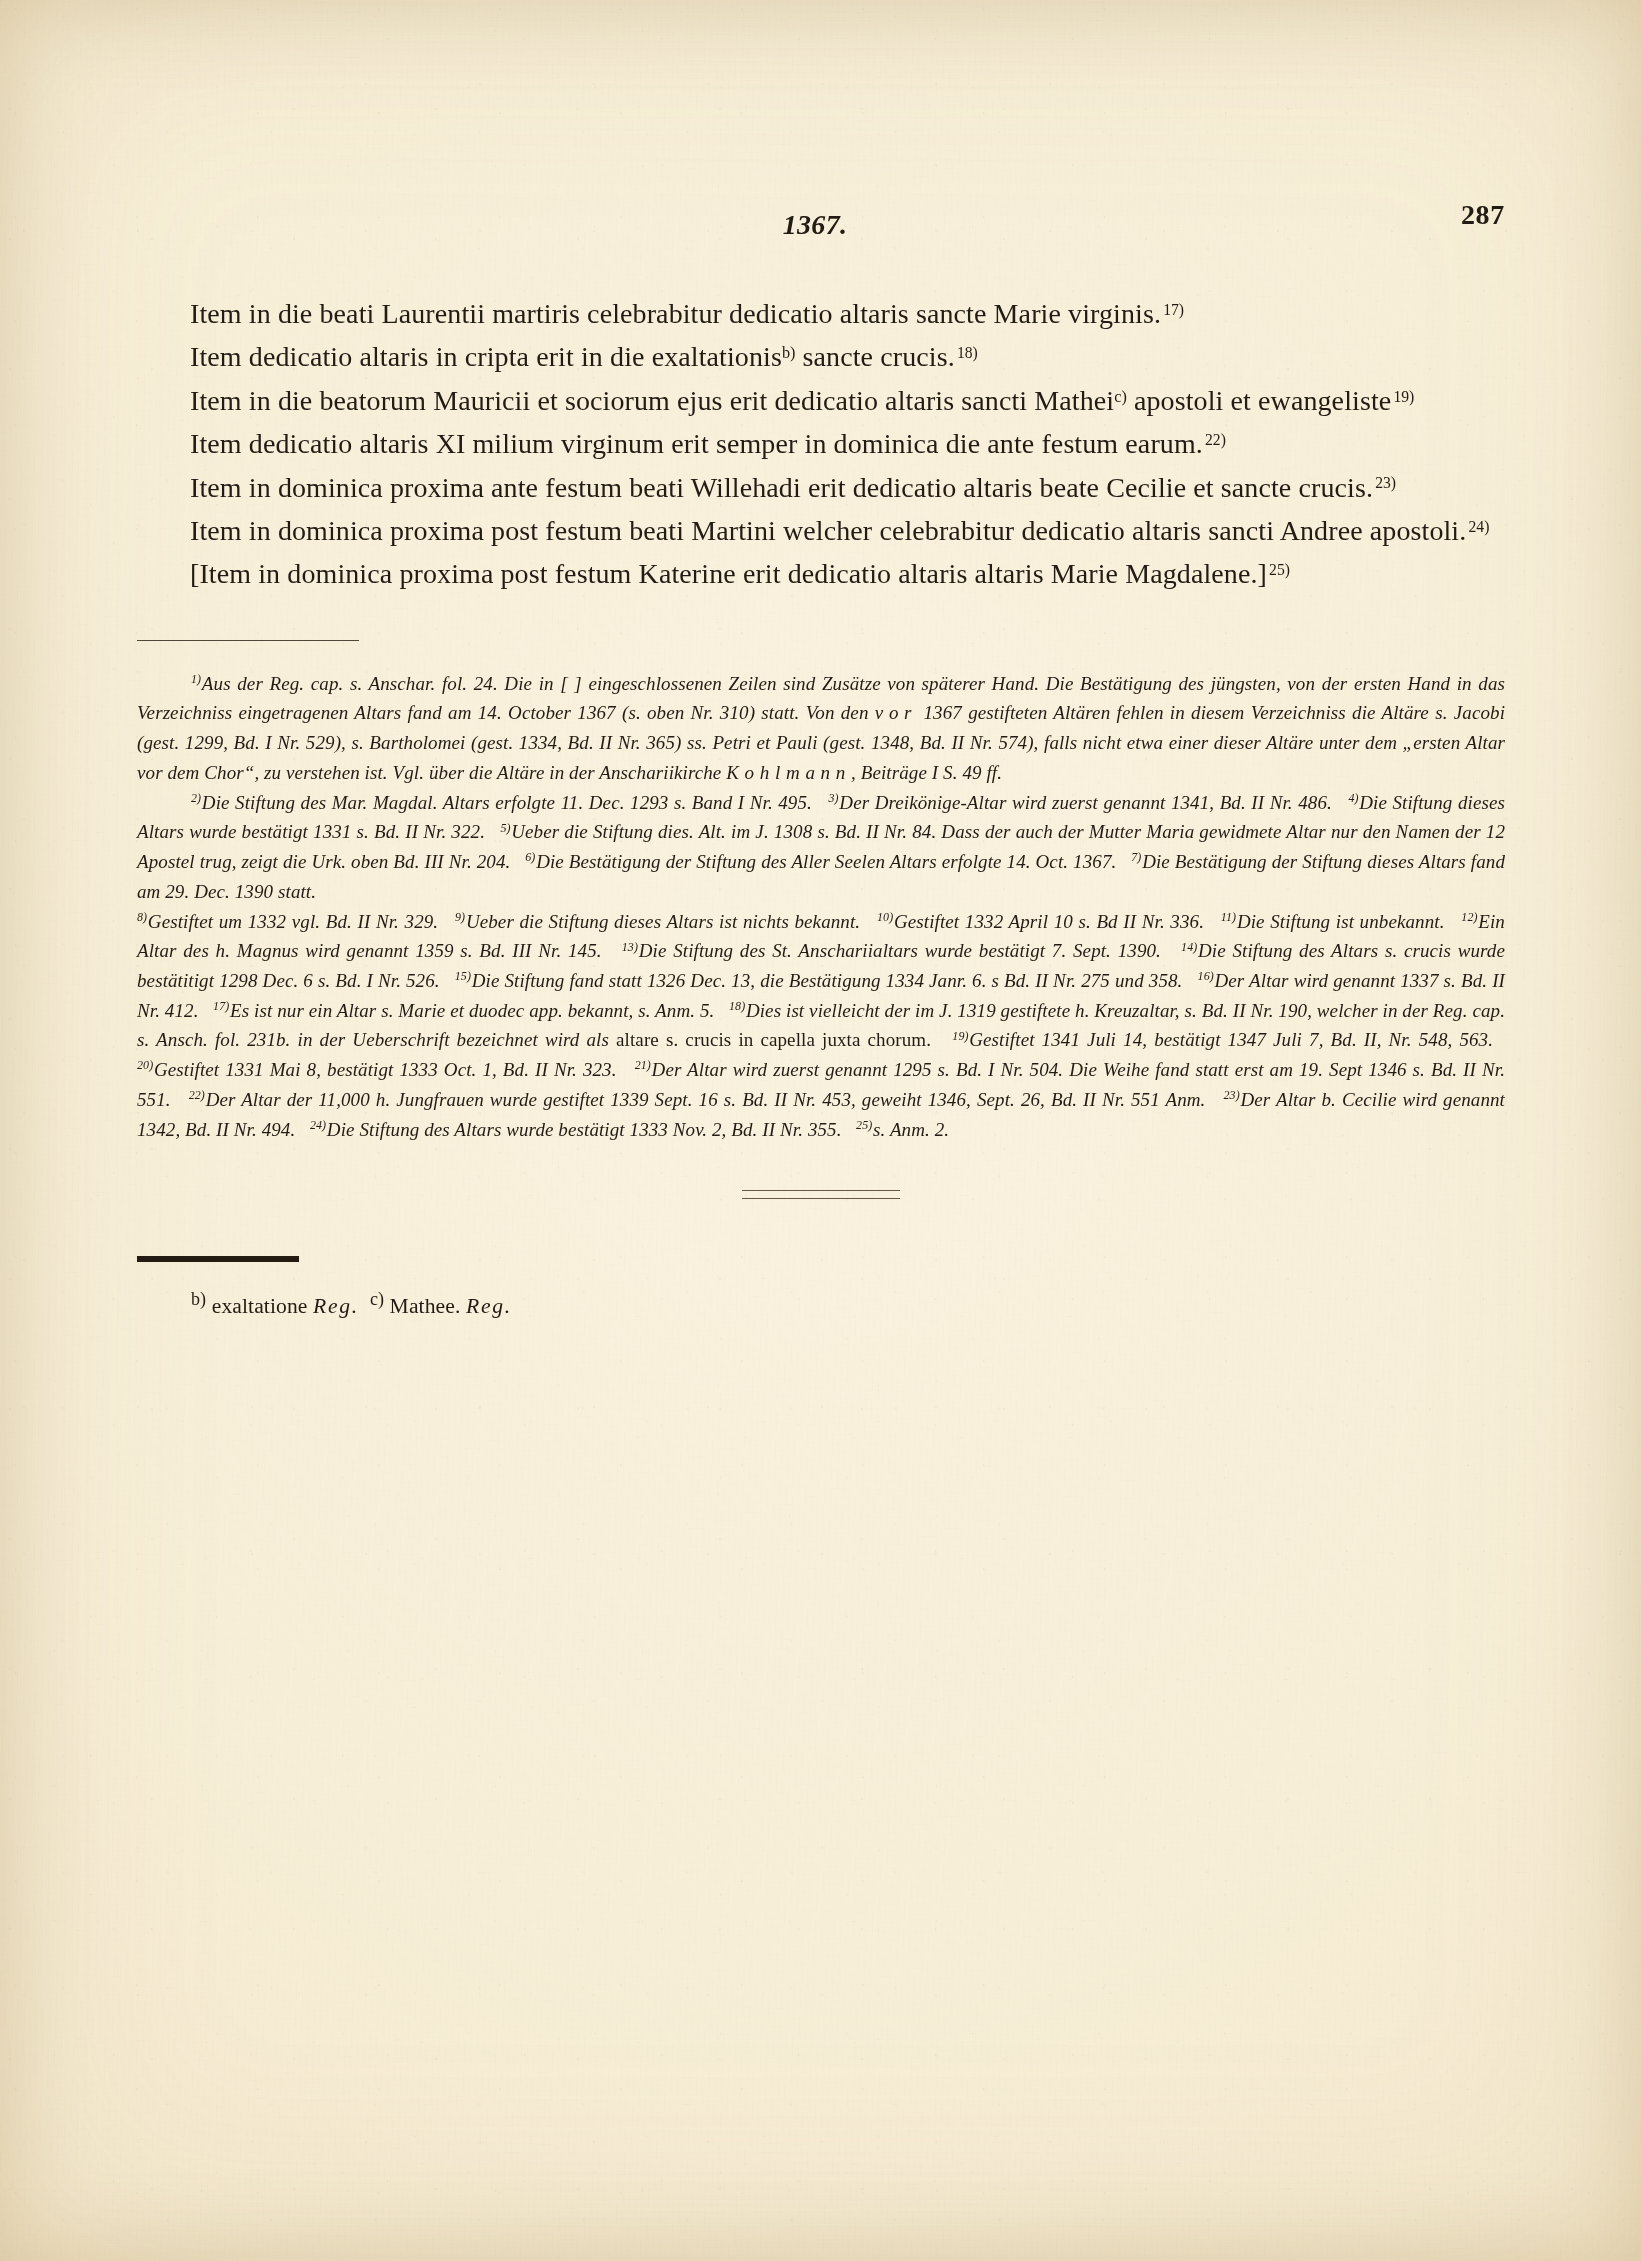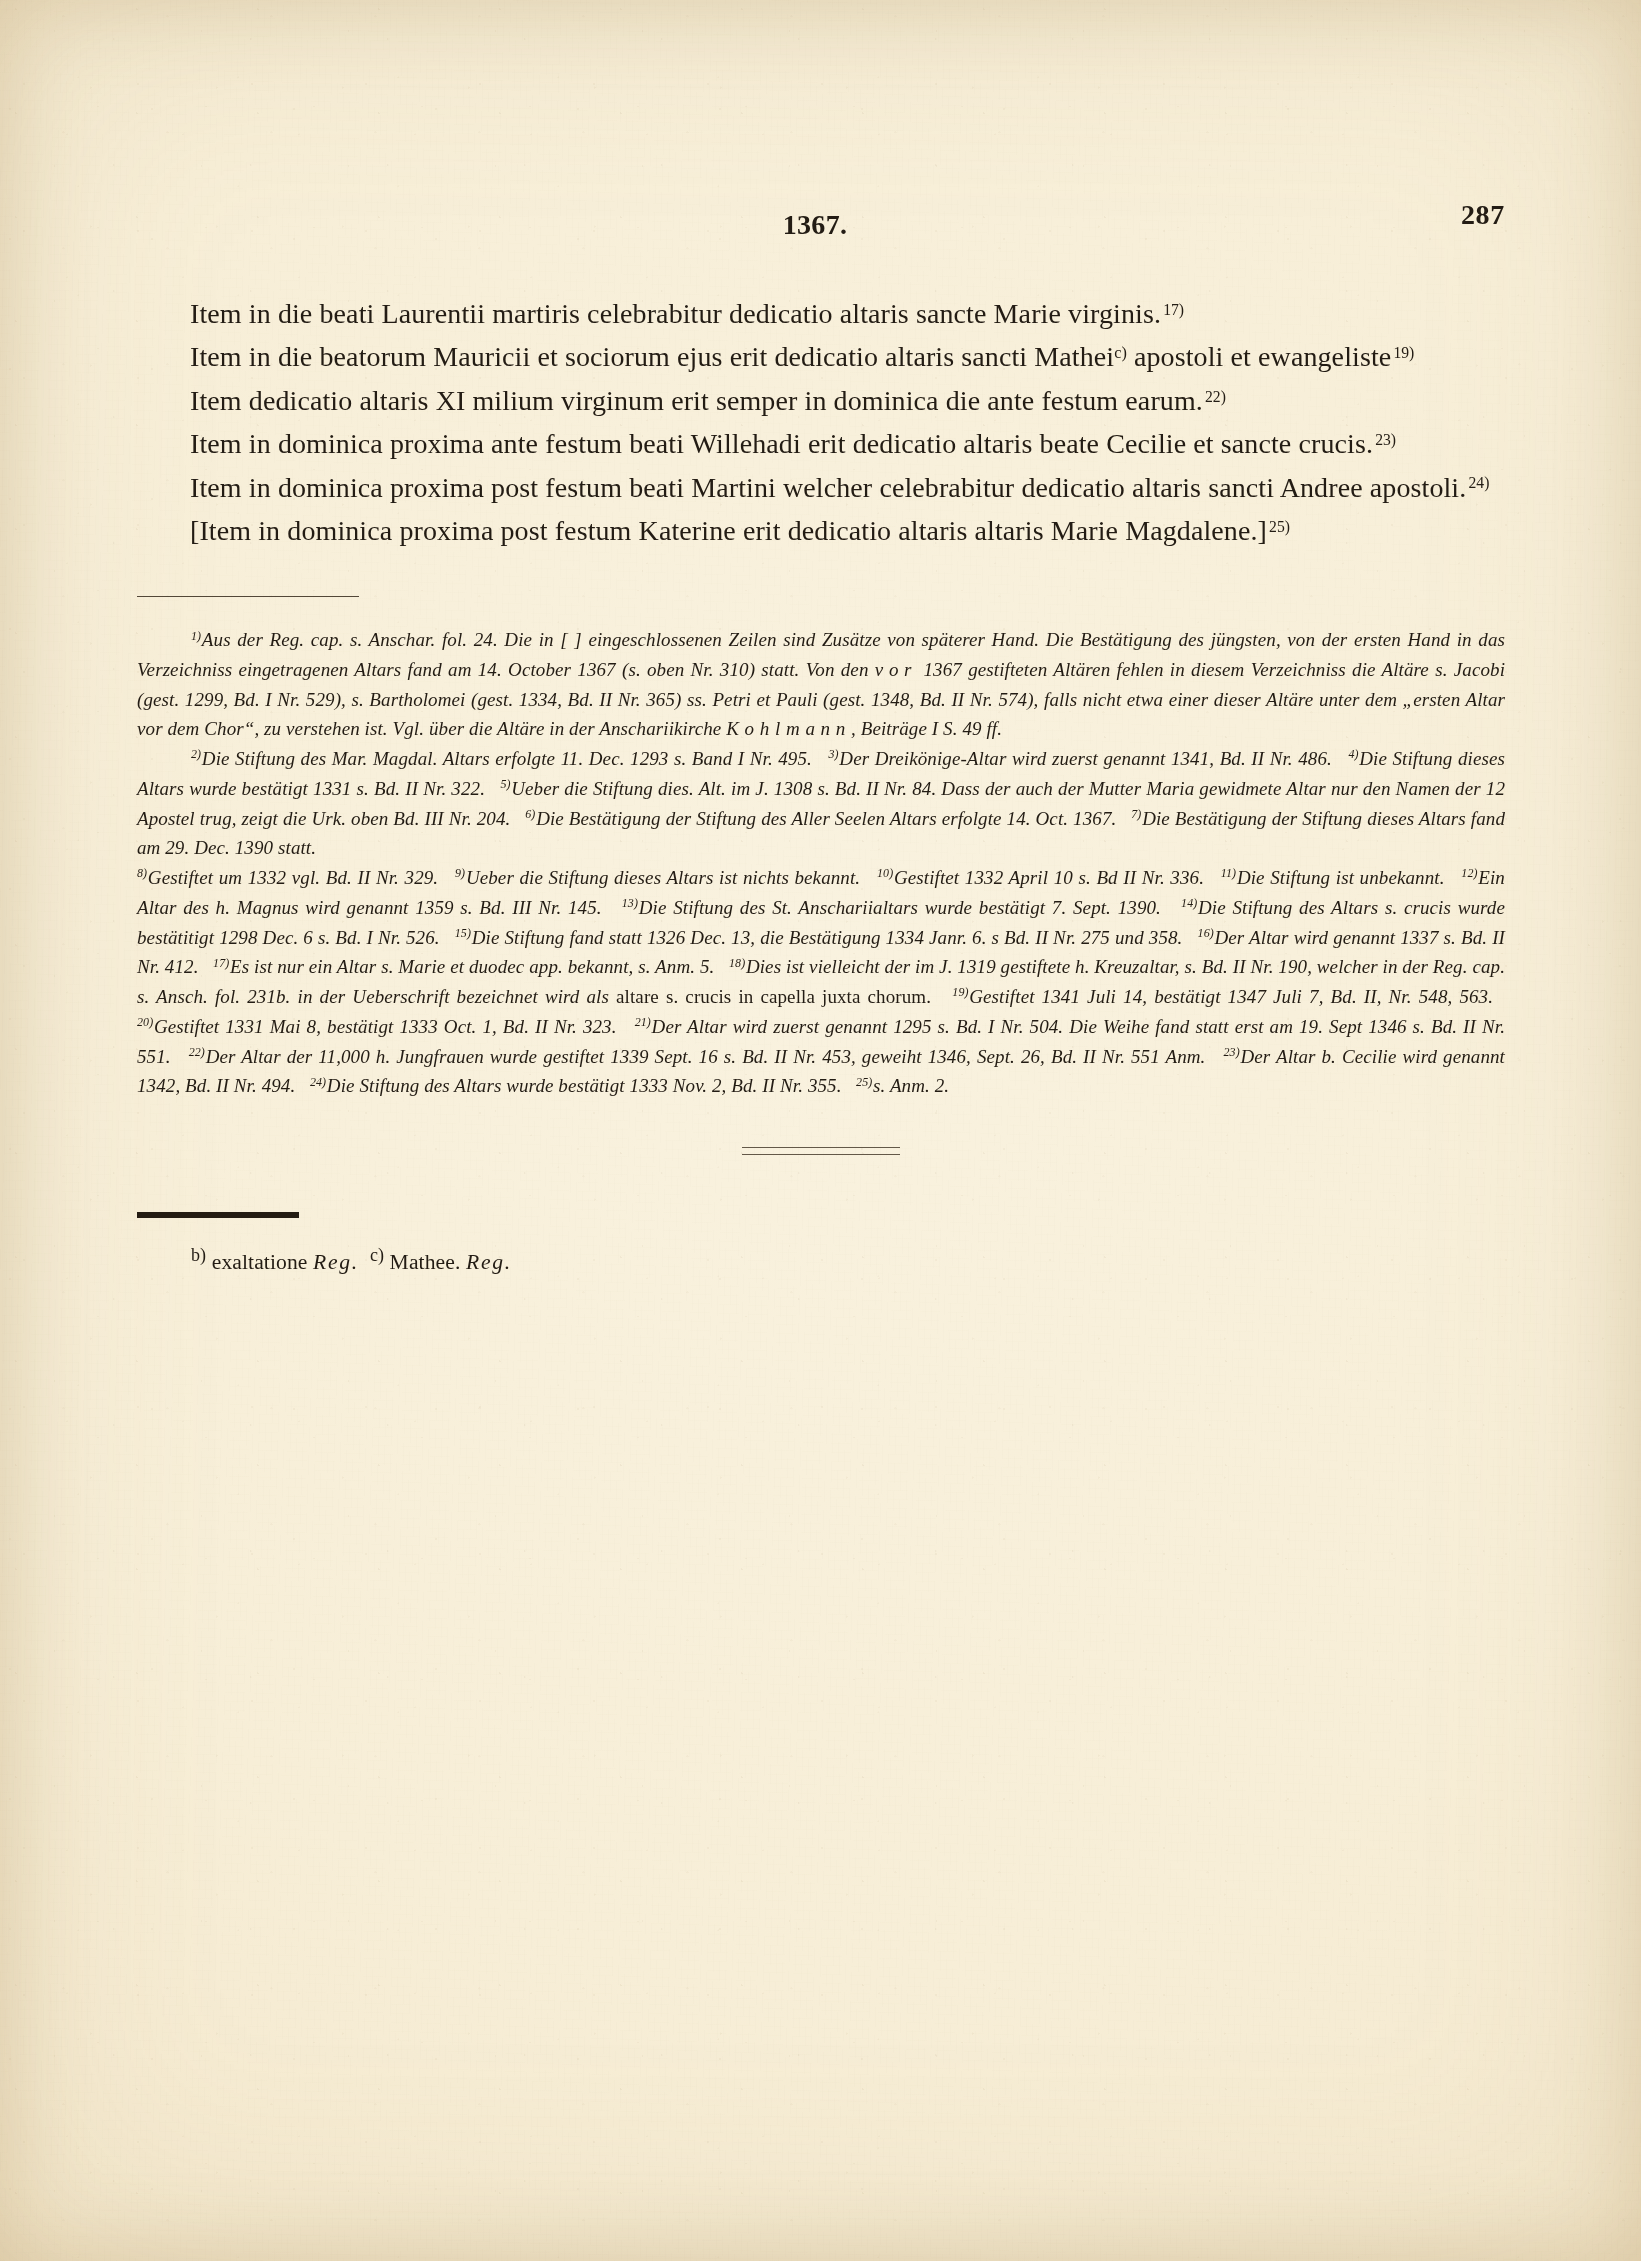--- a/index.html
+++ b/index.html
@@ -75,20 +75,21 @@
     height: 52px;
     margin-top: 209px;
   }
   .runhead .year {
     position: absolute;
     left: 0; right: 12px;
     text-align: center;
     font-size: 28px;
     font-weight: 700;
     letter-spacing: 0.3px;
+    font-style: italic;
   }
   .runhead .folio {
     position: absolute;
     right: 0;
     top: -9.8px;
     font-size: 28px;
     font-weight: 700;
     letter-spacing: 0.7px;
   }
 
@@ -191,20 +192,21 @@
 
     <div class="runhead">
       <div class="year">1367.</div>
       <div class="folio">287</div>
     </div>
 
     <div class="body">
 
       <p><span>Item in die beati Laurentii martiris celebrabitur dedicatio altaris sancte Marie virginis.</span><sup class="fn">17)</sup></p>
 
+      <p><span>Item dedicatio altaris in cripta erit in die exaltationis</span><sup class="var">b)</sup><span> sancte crucis.</span><sup class="fn">18)</sup></p>
 
       <p><span>Item in die beatorum Mauricii et sociorum ejus erit dedicatio altaris sancti Mathei</span><sup class="var">c)</sup><span> apostoli et ewangeliste</span><sup class="fn">19)</sup></p>
 
 
 
       <p><span>Item dedicatio altaris XI milium virginum erit semper in dominica die ante festum earum.</span><sup class="fn">22)</sup></p>
 
       <p><span>Item in dominica proxima ante festum beati Willehadi erit dedicatio altaris beate Cecilie et sancte crucis.</span><sup class="fn">23)</sup></p>
 
       <p><span>Item in dominica proxima post festum beati Martini welcher celebrabitur dedicatio altaris sancti Andree apostoli.</span><sup class="fn">24)</sup></p>

